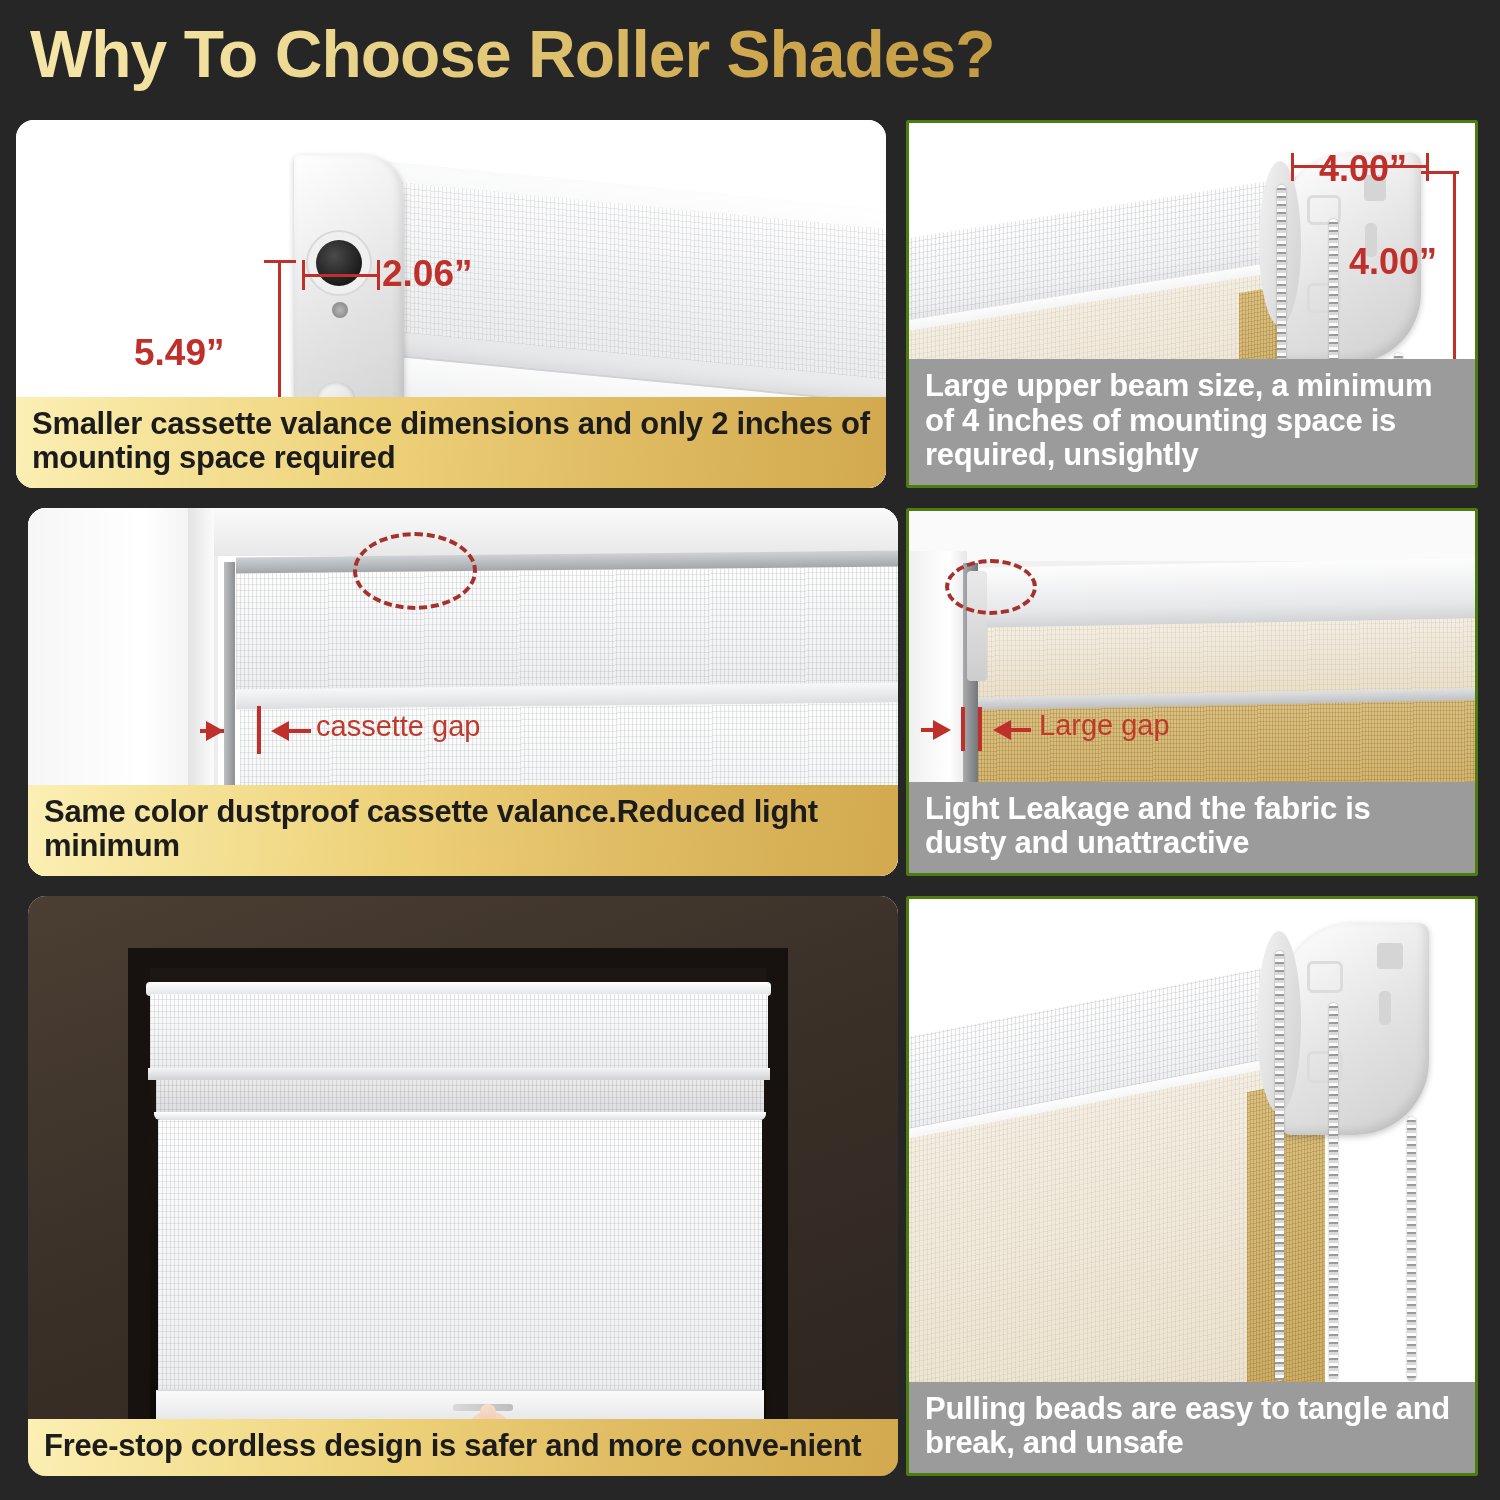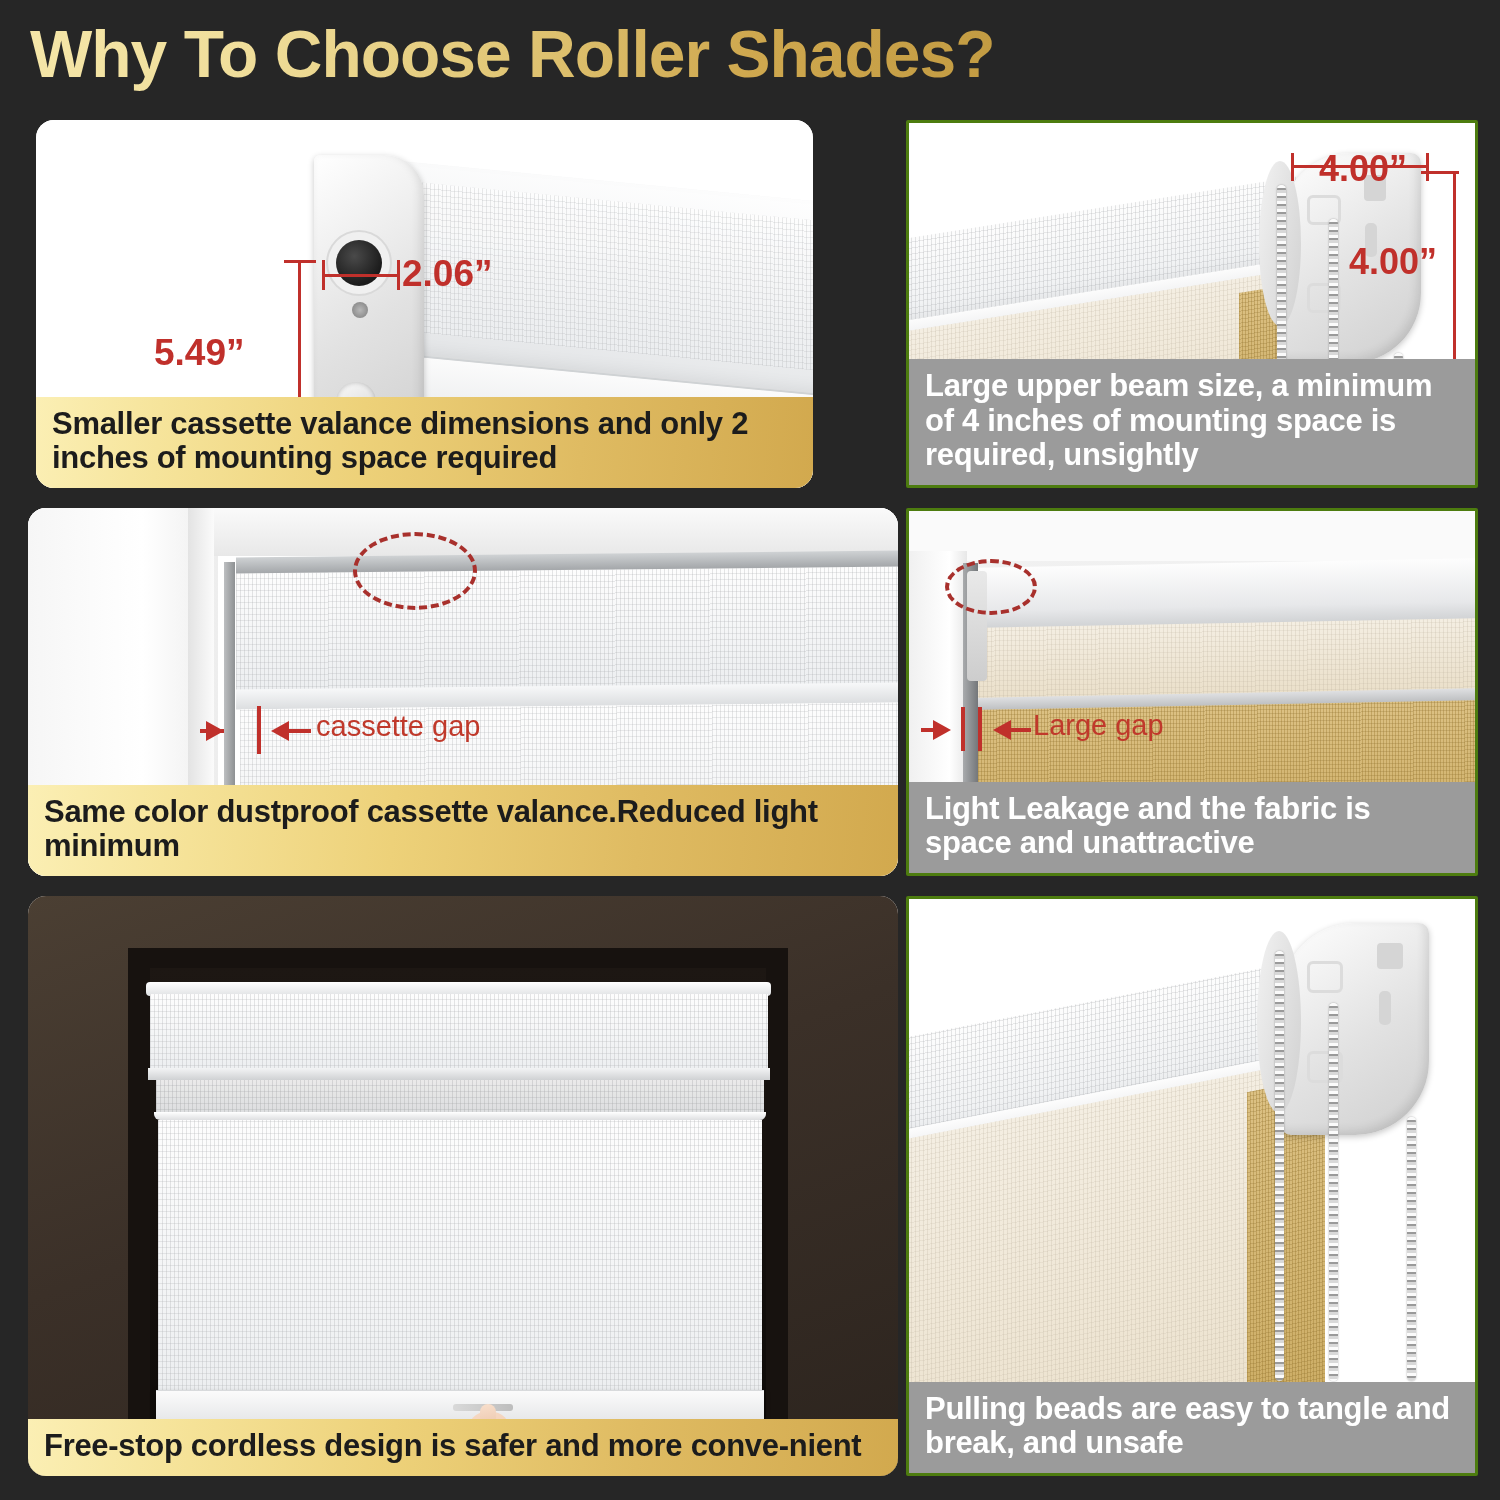--- a/index.html
+++ b/index.html
@@ -92,21 +92,21 @@
     border-radius:16px; box-shadow:inset -4px -4px 10px rgba(0,0,0,.10), 0 2px 6px rgba(0,0,0,.22);
   }
 </style>
 </head>
 <body>
 
 <div id="title-bar">
   <div id="page-title">Why To Choose Roller Shades?</div>
 </div>
 
-<div class="panel left" id="p1" style="left:36px; top:120px; width:777px; height:368px;">
+<div class="panel left" id="p1" style="left:16px; top:120px; width:870px; height:368px;">
   <div class="photo" style="background:#fff;">
 
     <div style="position:absolute; left:355px; top:40px; width:540px; height:200px;
                 background:linear-gradient(184deg,#ffffff 0%,#f4f5f6 40%,#e2e4e6 100%);
                 transform:skewY(5.5deg); transform-origin:left top;
                 box-shadow:inset 0 -10px 18px rgba(0,0,0,.07);"></div>
     <div class="wslat" style="position:absolute; left:358px; top:60px; width:535px; height:150px;
                 transform:skewY(5.5deg); transform-origin:left top; opacity:.85;"></div>
 
     <div style="position:absolute; left:350px; top:232px; width:545px; height:108px;
@@ -236,23 +236,23 @@
                 background:linear-gradient(180deg,#e9e9e9,#cdcdcd); border-radius:4px;"></div>
 
     <div class="dashed-ellipse" style="left:36px; top:48px; width:92px; height:56px;"></div>
 
     <div class="arrow-r" style="left:24px; top:209px;"></div>
     <div class="dim-line" style="left:12px; top:217px; width:22px; height:4px;"></div>
     <div class="dim-line" style="left:52px; top:196px; width:4px; height:44px;"></div>
     <div class="dim-line" style="left:69px; top:196px; width:4px; height:44px;"></div>
     <div class="arrow-l" style="left:84px; top:209px;"></div>
     <div class="dim-line" style="left:100px; top:217px; width:22px; height:4px;"></div>
-    <div class="gap-label" style="left:124px; top:198px;">Large gap</div>
-  </div>
-  <div class="caption gray">Light Leakage and the fabric is space and unattractive</div>
+    <div class="gap-label" style="left:130px; top:198px;">Large gap</div>
+  </div>
+  <div class="caption gray">Light Leakage and the fabric is dusty and unattractive</div>
 </div>
 
 <div class="panel left" id="p5" style="left:28px; top:896px; width:870px; height:580px;">
   <div class="photo" style="background:linear-gradient(160deg,#4b3f33,#3b3028 45%,#2c241e);">
 
     <div style="position:absolute; left:100px; top:52px; width:660px; height:528px; background:#17120f;"></div>
     <div style="position:absolute; left:122px; top:72px; width:616px; height:508px;
                 background:linear-gradient(180deg,#1d1713,#0d0a08);"></div>
 
     <div style="position:absolute; left:118px; top:86px; width:625px; height:14px;

